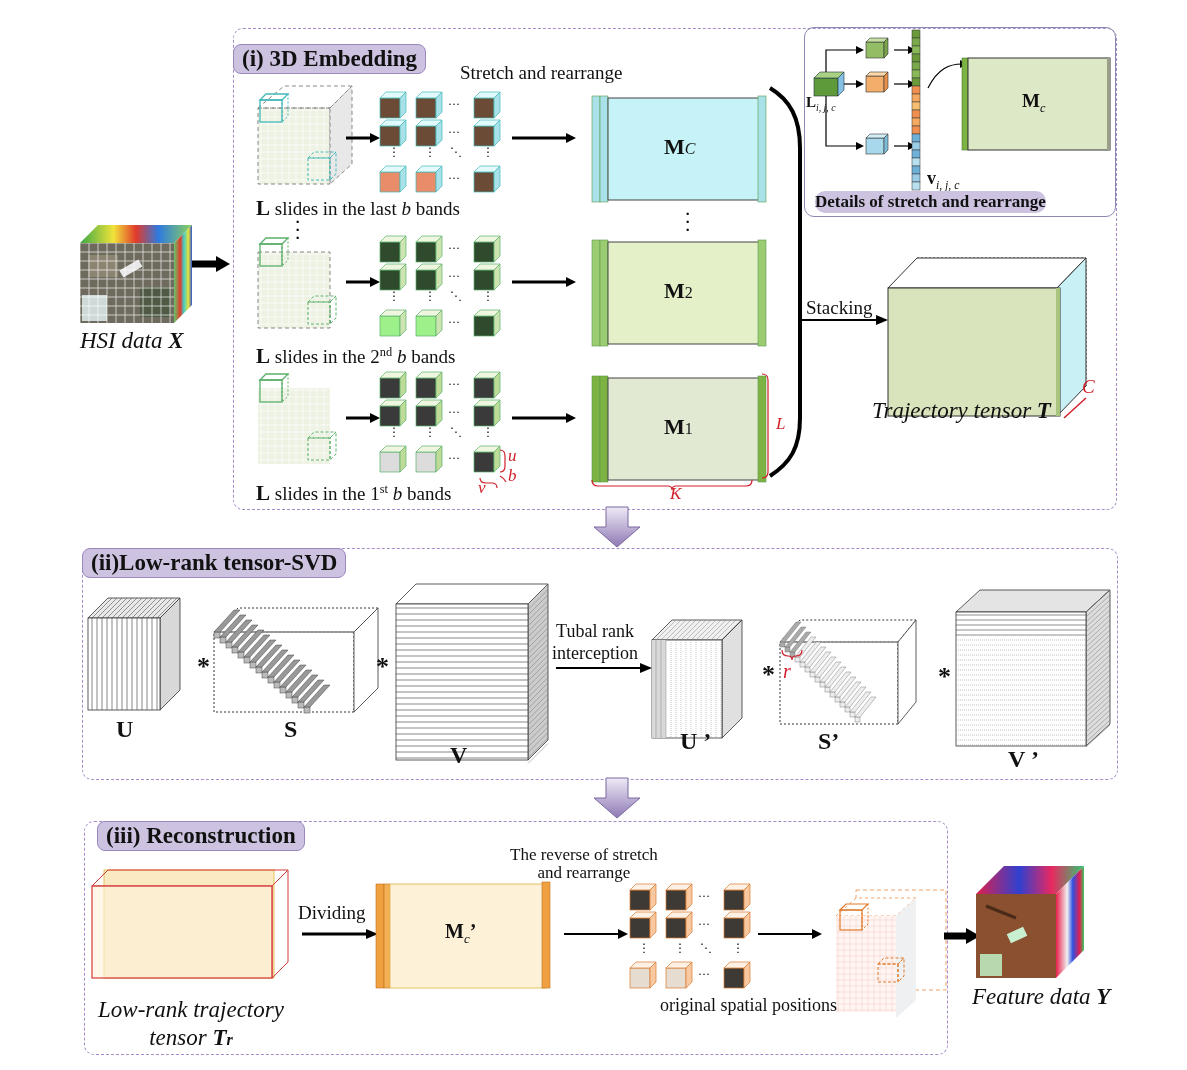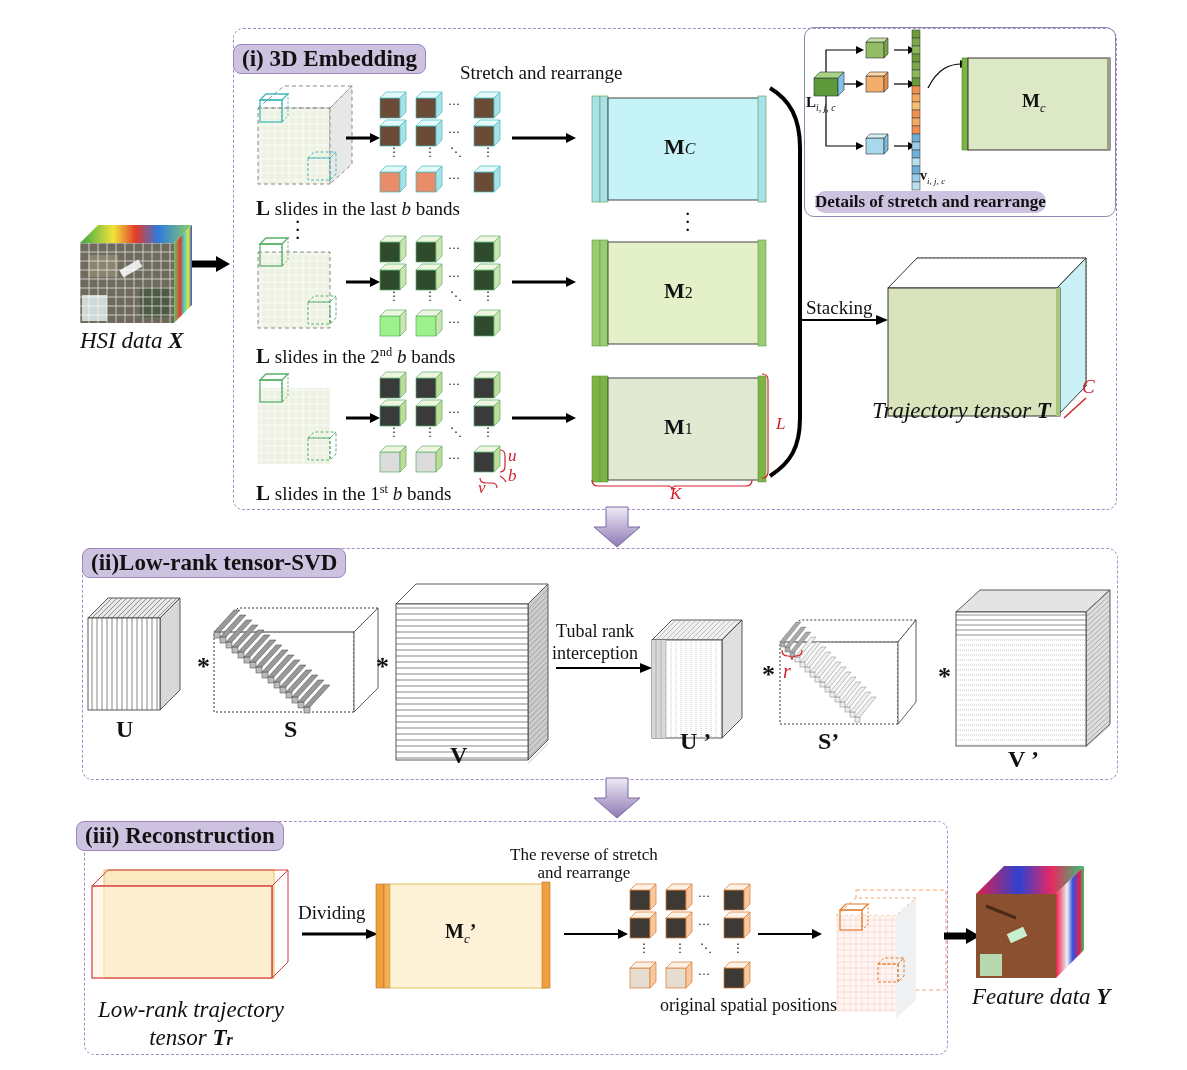--- a/index.html
+++ b/index.html
@@ -415,21 +415,21 @@
   <path d="M118,60 C128,40 140,36 152,36" stroke="#000" fill="none" stroke-width="1.2"></path>
   <polygon points="150,32 158,36 150,40" fill="#000"></polygon>
 
   <rect x="152" y="30" width="6" height="92" fill="#7cb342" stroke="#4a7a2a" stroke-width="0.6"></rect>
   <rect x="158" y="30" width="142" height="92" fill="#dde8c6" stroke="#333" stroke-width="1"></rect>
   <rect x="297" y="30" width="3" height="92" fill="#9aa088"></rect>
 </svg>
 <div class="lbl" style="left:806px; top:94px; font-size:15px;">
   <span class="bold">L</span><sub style="font-style:italic">i, j, c</sub>
 </div>
-<div class="lbl" style="left:920px; top:168px; font-size:14px;">
+<div class="lbl" style="left:920px; top:168px; font-size:18px;padding-left:7px;">
   <span class="bold">v</span><sub style="font-style:italic">i, j, c</sub>
 </div>
 <div class="lbl" style="left:1022px; top:90px; font-size:19px;">
   <span class="bold">M</span><sub style="font-style:italic">c</sub>
 </div>
 <div class="details-title" style="left:815px; top:191px;">Details of stretch and rearrange</div>
 
 <svg class="down-arrow" style="left:594px; top:507px;" width="50" height="42">
   <defs>
       <linearGradient id="arrGrad" x1="0" x2="0" y1="0" y2="1">
@@ -727,21 +727,21 @@
 <div class="lbl red" style="left:783px; top:660px; font-size:20px;">r</div>
 <div class="lbl bold" style="left:818px; top:728px; font-size:24px;">S’</div>
 <div class="lbl bold" style="left:938px; top:662px; font-size:26px;">*</div>
 <div class="lbl bold" style="left:1008px; top:746px; font-size:24px;">V ’</div>
 
 <svg class="down-arrow" style="left:594px; top:778px;" width="50" height="42">
   <polygon points="12,0 34,0 34,20 46,20 23,40 0,20 12,20" fill="url(#arrGrad)" stroke="#7a68a0" stroke-width="1"></polygon>
 </svg>
 
 <div class="panel" style="left:84px; top:821px; width:862px; height:232px;"></div>
-<div class="panel-title" style="left:76px; top:821px;">(iii) Reconstruction</div>
+<div class="panel-title" style="left:97px; top:821px;">(iii) Reconstruction</div>
 
 <svg style="left:92px; top:858px;" width="210" height="140">
   <rect x="12" y="12" width="170" height="108" fill="#fbe9c2" stroke="#e6c060" stroke-width="1"></rect>
   <polygon points="0,28 16,12 196,12 180,28" fill="none" stroke="#d23a3a" stroke-width="1"></polygon>
   <polygon points="180,28 196,12 196,104 180,120" fill="none" stroke="#d23a3a" stroke-width="1"></polygon>
   <rect x="0" y="28" width="180" height="92" fill="#fdf1d8" fill-opacity="0.6" stroke="#d23a3a" stroke-width="1.2"></rect>
 </svg>
 <div class="big-lbl" style="left:98px; top:996px; text-align:center; line-height:28px;">
   <div>Low-rank trajectory</div>
   <div><span>tensor </span><span class="bold">T</span><span class="bold" style="font-size:70%">r</span></div>

